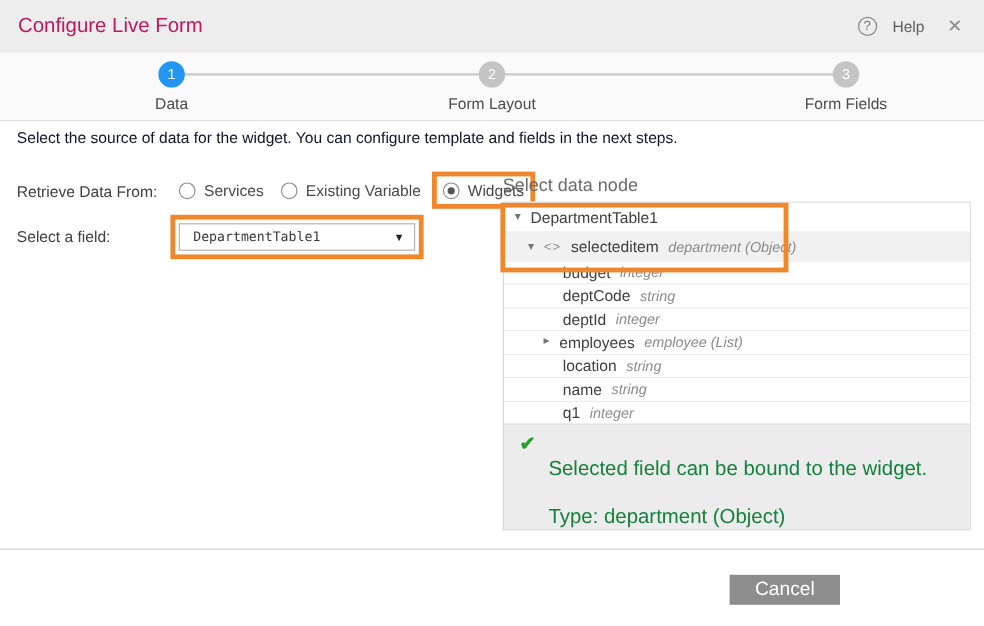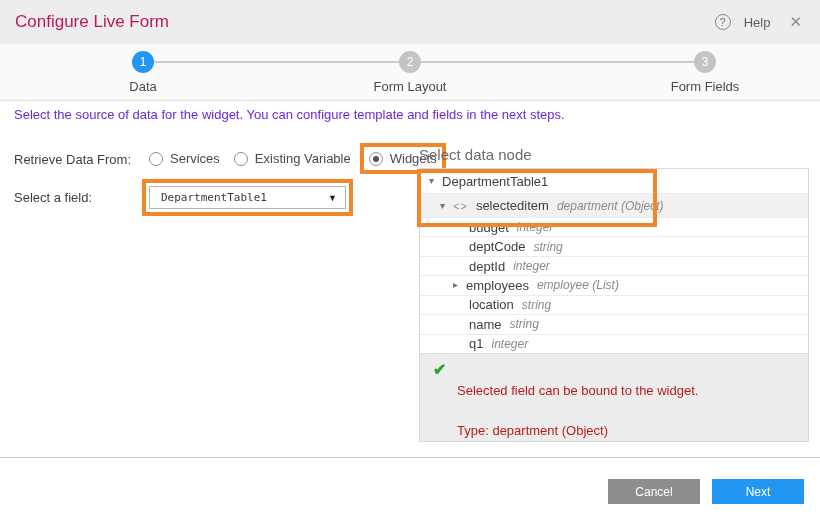--- a/index.html
+++ b/index.html
@@ -27,21 +27,21 @@
        border-bottom:1px solid #e2e2e2;}
   .step-line{position:absolute;left:143px;width:562px;top:17px;height:2px;background:#cccccc;}
   .step{position:absolute;top:7px;width:100px;margin-left:-50px;text-align:center;}
   .step-circle{width:22px;height:22px;border-radius:50%;background:#c4c4c4;color:#fff;
        font-size:12px;display:flex;align-items:center;justify-content:center;margin:0 auto;position:relative;z-index:2;}
   .step.active .step-circle{background:var(--accent-blue);}
   .step-label{margin-top:6px;font-size:13px;color:#4b4b4b;}
   .step1{left:143px;} .step2{left:410px;} .step3{left:705px;}
 
   
-  .instruction{position:absolute;left:14px;top:107px;font-size:13px;color:#6d28d9;}
+  .instruction{position:absolute;left:14px;top:107px;font-size:13px;color:#0f172a;}
 
   .retrieve-label{position:absolute;left:14px;top:152px;font-size:13px;color:#3f3f3f;}
   .radio-group{position:absolute;left:142px;top:143px;display:flex;align-items:center;}
   .radio-item{display:flex;align-items:center;gap:7px;padding:8px 7px;cursor:pointer;}
   .radio-item.highlight{border:4px solid var(--highlight-orange);padding:4px 5px;margin:0 2px;}
   .radio-circle{width:14px;height:14px;border:1px solid #8e8e8e;border-radius:50%;background:#fff;
        position:relative;flex:none;}
   .radio-circle.checked::after{content:"";position:absolute;left:3px;top:3px;width:6px;height:6px;
        border-radius:50%;background:#555;}
   .radio-label{font-size:13px;color:#4a4a4a;}
@@ -64,29 +64,29 @@
   .row-selected{height:28px;padding-left:20px;background:#f1f1f1;}
   .row-child{height:23px;padding-left:49px;}
   .row-child.has-arrow{padding-left:33px;}
   .tw-arrow{font-size:10px;color:#757575;flex:none;line-height:1;}
   .code-icon{font-size:11px;color:#8a8a8a;letter-spacing:1px;flex:none;}
   .node-label{font-size:13px;color:#3f3f3f;}
   .node-type{font-size:12px;font-style:italic;color:#8a8a8a;}
   .tree-msg{flex:1;background:#ececec;border-top:1px solid #e0e0e0;position:relative;
        padding:7px 12px 0 37px;}
   .msg-check{position:absolute;left:13px;top:6px;color:var(--success-green);font-size:16px;font-weight:bold;}
-  .msg-line{font-size:13px;color:#b91c1c;line-height:21px;margin-top:19px;}
+  .msg-line{font-size:17px;color:#15803d;line-height:21px;margin-top:19px;}
 
   
   .tree-highlight{position:absolute;left:417px;top:169px;width:240px;height:58px;
        border:4px solid var(--highlight-orange);pointer-events:none;z-index:3;}
 
   
   .footer-divider{position:absolute;left:0;top:457px;width:820px;height:1px;background:#cfcfcf;}
-  .btn{position:absolute;top:479px;width:92px;height:25px;border:none;color:#fff;font-size:12px;
+  .btn{position:absolute;top:479px;width:92px;height:25px;border:none;color:#fff;font-size:16px;
        font-family:"Liberation Sans",sans-serif;cursor:pointer;}
   .btn-cancel{left:608px;background:#8d8d8d;}
   .btn-next{left:712px;background:var(--accent-blue);}
 </style>
 </head>
 <body>
 
 <div class="dialog">
 
   <div class="hdr">
@@ -189,15 +189,14 @@
       <span class="msg-check">✔</span>
       <div class="msg-line">Selected field can be bound to the widget.</div>
       <div class="msg-line">Type: department (Object)</div>
     </div>
   </div>
 
   <div class="tree-highlight"></div>
 
   <div class="footer-divider"></div>
   <button class="btn btn-cancel">Cancel</button>
-  <button class="btn btn-next">Next</button>
 
 </div>
 
 </body></html>

